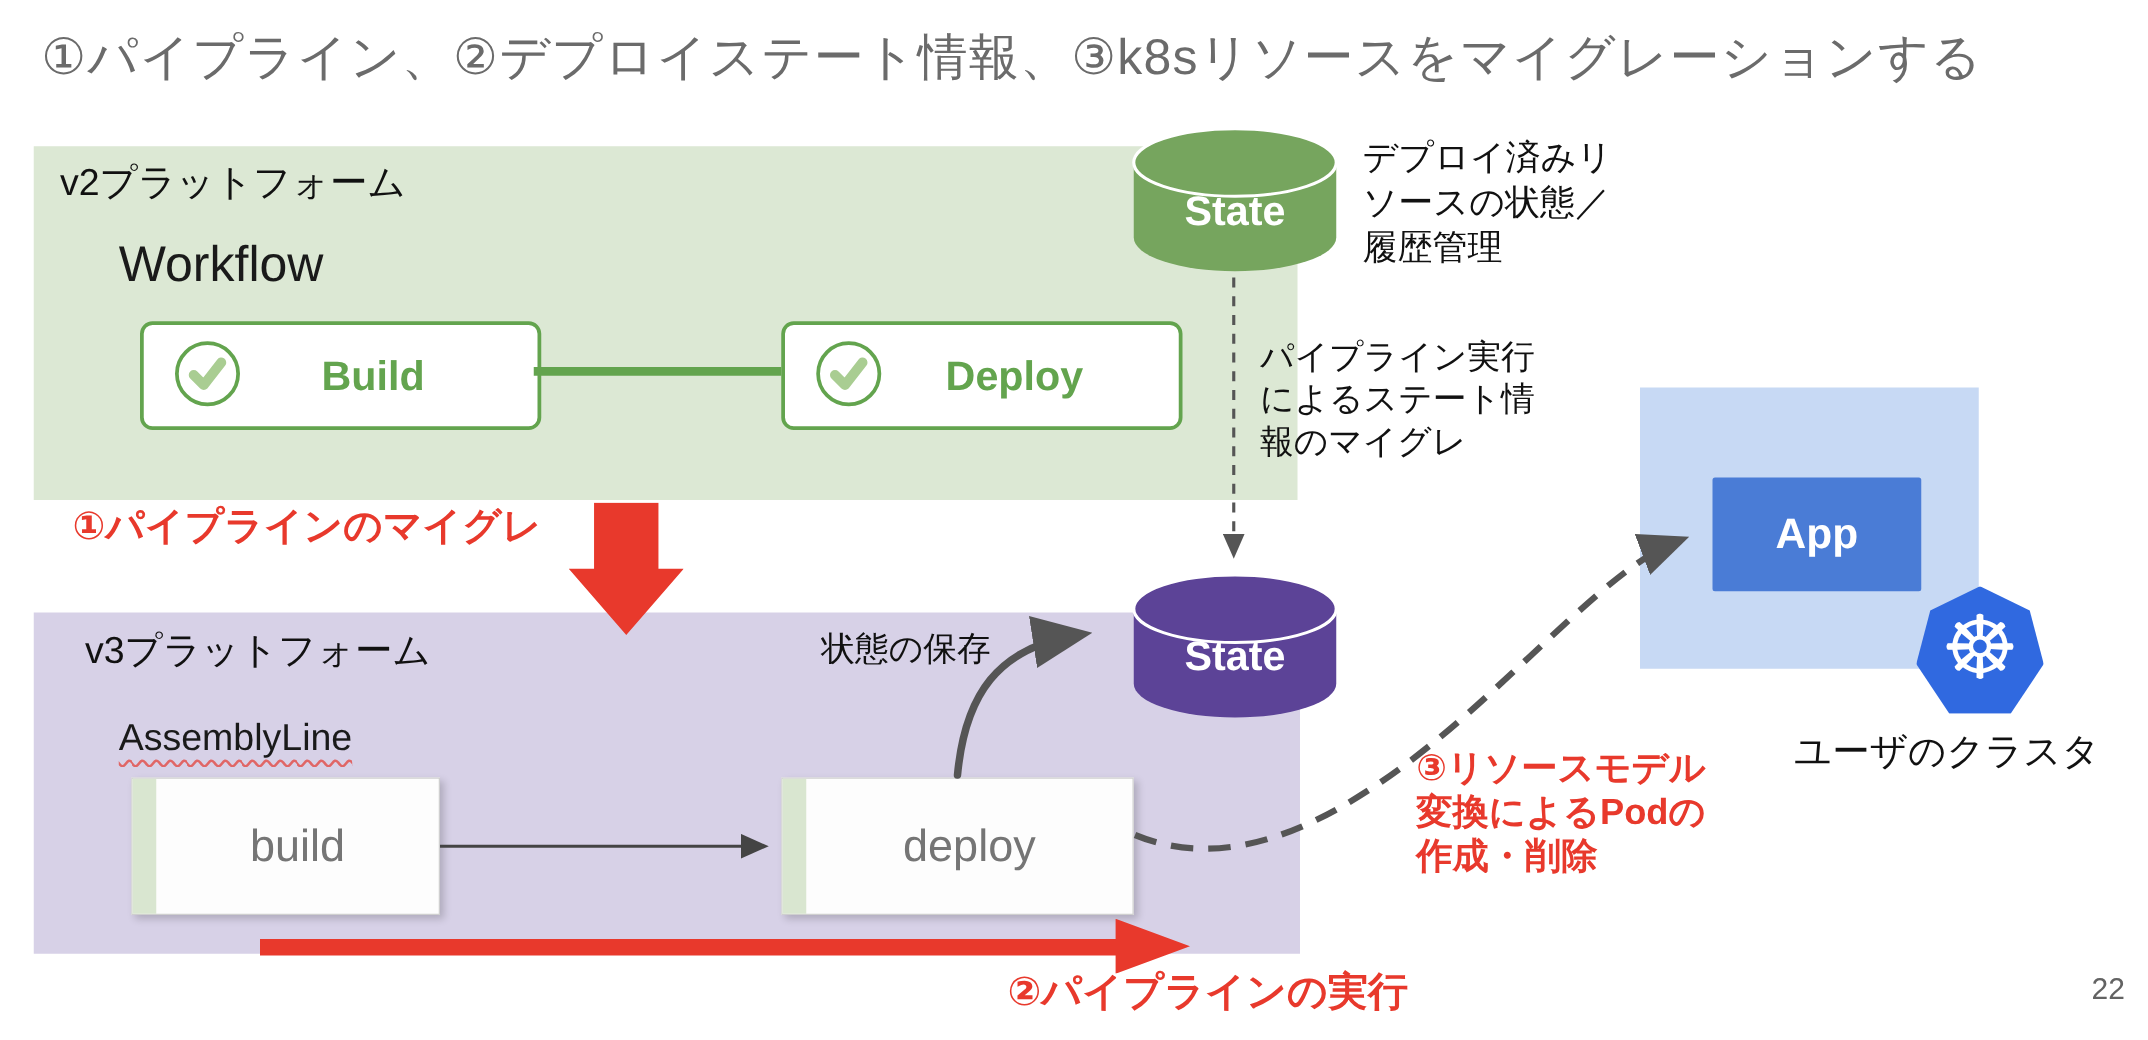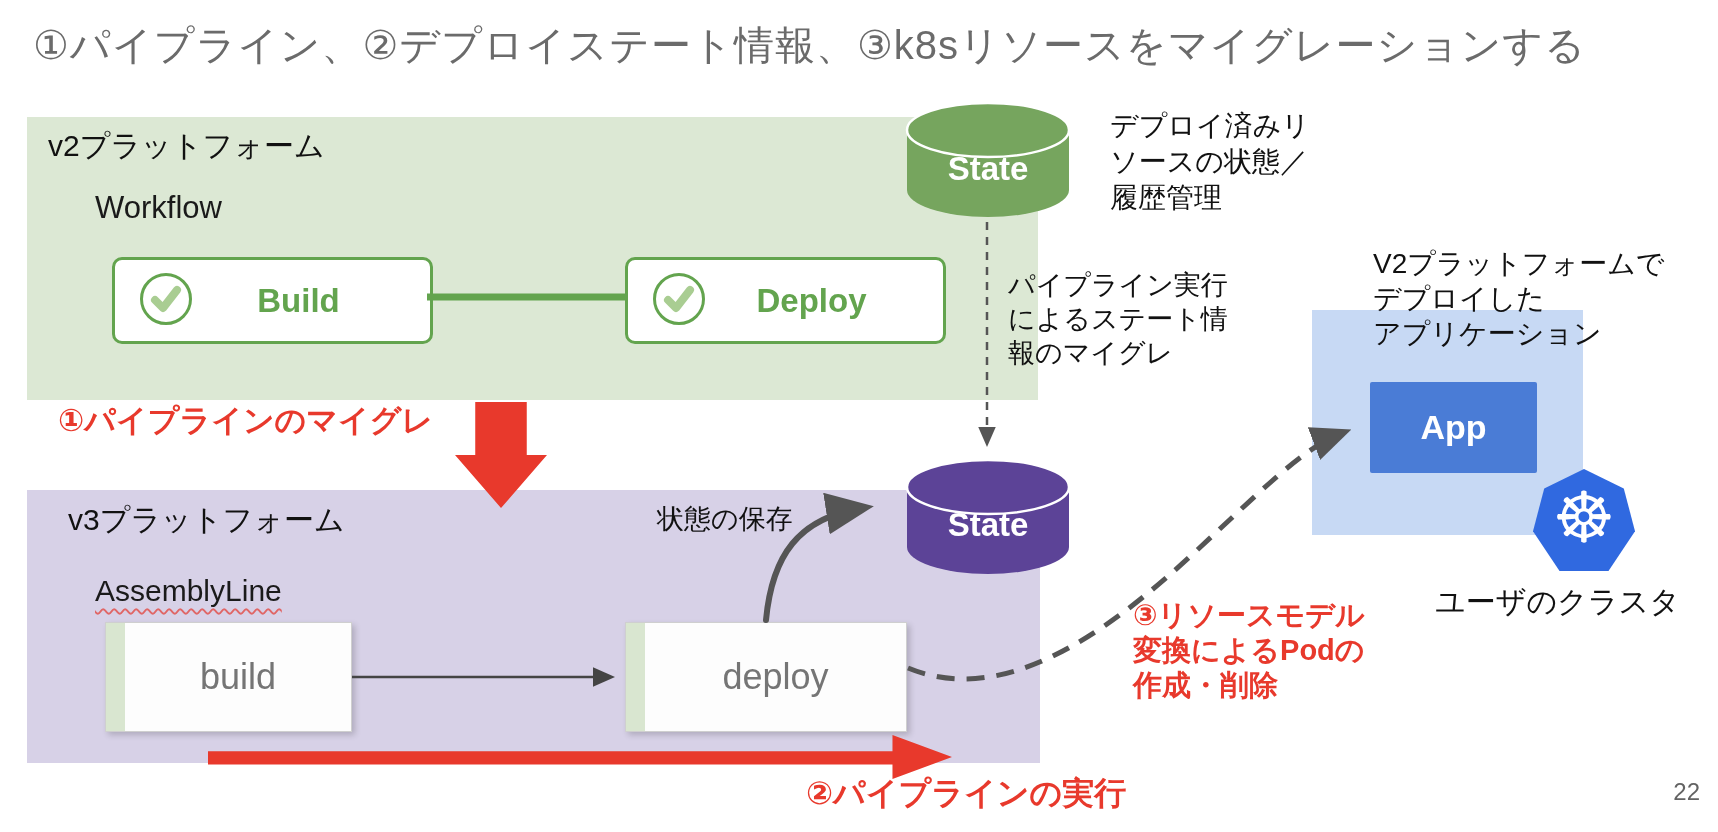--- a/index.html
+++ b/index.html
@@ -12,21 +12,21 @@
   
   .slide-title{left:33px;top:18px;font-size:40px;color:var(--title-gray);letter-spacing:1px;}
   .page-number{left:1620px;top:766px;width:80px;text-align:right;font-size:24px;color:#636363;margin-top:12px;}
   
   .panel{position:absolute;}
   .panel-v2{left:27px;top:117px;width:1011px;height:283px;background:var(--green-bg);}
   .panel-v3{left:27px;top:490px;width:1013px;height:273px;background:var(--purple-bg);}
   .panel-blue{left:1312px;top:310px;width:271px;height:225px;background:var(--blue-bg);}
   .panel-label{font-size:30px;color:#111;}
   .v2-label{left:48px;top:126px;}
-  .workflow-label{left:95px;top:190px;font-size:31px;}
+  .workflow-label{left:95px;top:190px;font-size:40px;}
   .v3-label{left:48px;top:500px;margin-left:20px;}
   .assembly-label{left:95px;top:574px;font-size:30px;
     text-decoration-line:underline;text-decoration-style:wavy;
     text-decoration-color:#e06666;text-decoration-thickness:2px;text-underline-offset:7px;}
   
   .step-v2{position:absolute;width:315px;height:81px;background:#fff;
     border:3px solid var(--green-accent);border-radius:10px;}
   .step-build{left:112px;top:257px;}
   .step-deploy{left:625px;top:257px;}
   .step-v2 .step-label{position:absolute;left:52px;right:0;top:0;bottom:0;
@@ -45,21 +45,21 @@
   .step-deploy3{left:625px;top:622px;width:280px;}
   
   .cyl{position:absolute;width:170px;height:118px;}
   .cyl-green{left:903px;top:101px;}
   .cyl-purple{left:903px;top:458px;}
   .cyl-label{position:absolute;width:170px;text-align:center;font-size:33px;font-weight:bold;color:#fff;}
   .cyl-label-green{left:903px;top:150px;}
   .cyl-label-purple{left:903px;top:506px;}
   
   .note{font-size:27px;color:#111;line-height:34px;}
-  .note-state-desc{left:1090px;top:108px;font-size:28px;line-height:36px;margin-left:20px;}
+  .note-state-desc{left:1090px;top:108px;font-size:28px;line-height:36px;}
   .note-state-migration{left:1008px;top:268px;line-height:34px;}
   .note-save-state{left:657px;top:502px;}
   .note-app-desc{left:1373px;top:246px;font-size:28px;line-height:35px;}
   .note-cluster{left:1435px;top:585px;font-size:30px;}
   .red-label{color:var(--red);font-weight:bold;}
   .red-migrate{left:58px;top:400px;font-size:31px;}
   .red-run{left:806px;top:772px;font-size:32px;}
   .red-resource{left:1133px;top:598px;font-size:29px;line-height:35px;white-space:pre-line;}
   
   .arrow-down-red{left:455px;top:402px;width:92px;height:106px;background:var(--red);
@@ -159,23 +159,20 @@
   <div class="abs arrow-down-red"></div>
   <div class="abs arrow-right-red"></div>
 
   <div class="abs note multiline note-state-desc">デプロイ済みリ
 ソースの状態／
 履歴管理</div>
   <div class="abs note multiline note-state-migration">パイプライン実行
 によるステート情
 報のマイグレ</div>
   <div class="abs note note-save-state">状態の保存</div>
-  <div class="abs note multiline note-app-desc">V2プラットフォームで
-デプロイした
-アプリケーション</div>
   <div class="abs red-label red-migrate">①パイプラインのマイグレ</div>
 
   <div class="abs note note-cluster">ユーザのクラスタ</div>
   <div class="abs red-label red-run">②パイプラインの実行</div>
   <div class="abs red-label red-resource">③リソースモデル
 変換によるPodの
 作成・削除</div>
 
   <div class="abs page-number">22</div>
 </div>

